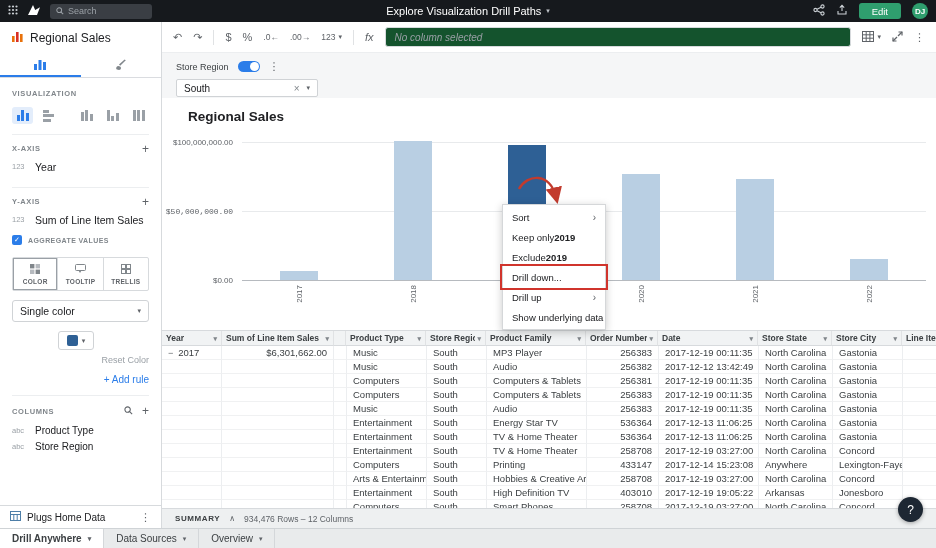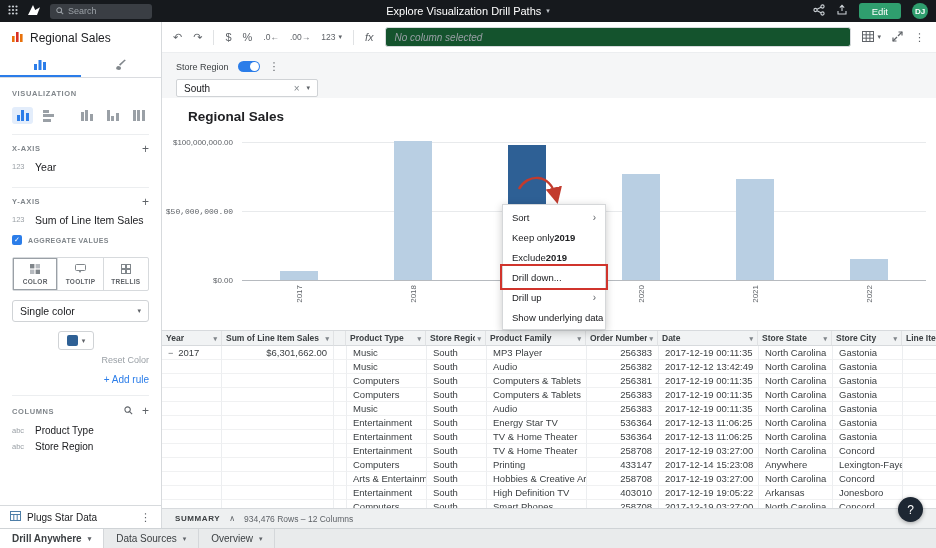--- a/index.html
+++ b/index.html
@@ -305,21 +305,21 @@
         </div>
     </div>
   </div>
   <div class="sb-source">
     <span><svg width="11" height="10" fill="none" stroke="#4d7ea8" stroke-width="1">
           <rect x="0.5" y="0.5" width="10" height="9"></rect>
           <line x1="0.5" y1="3.5" x2="10.5" y2="3.5"></line>
           <line x1="3.8" y1="3.5" x2="3.8" y2="9.5"></line>
           <line x1="7.2" y1="3.5" x2="7.2" y2="9.5"></line>
         </svg></span>
-    <span>Plugs Star Data</span>
+    <span>Plugs Home Data</span>
     <span class="kebab" style="margin-left:auto">⋮</span>
   </div>
 </aside>
 
 <div class="main">
 
   <div class="toolbar">
     <span class="tb-icon">↶</span>
     <span class="tb-icon">↷</span>
     <span class="tb-divider"></span>

